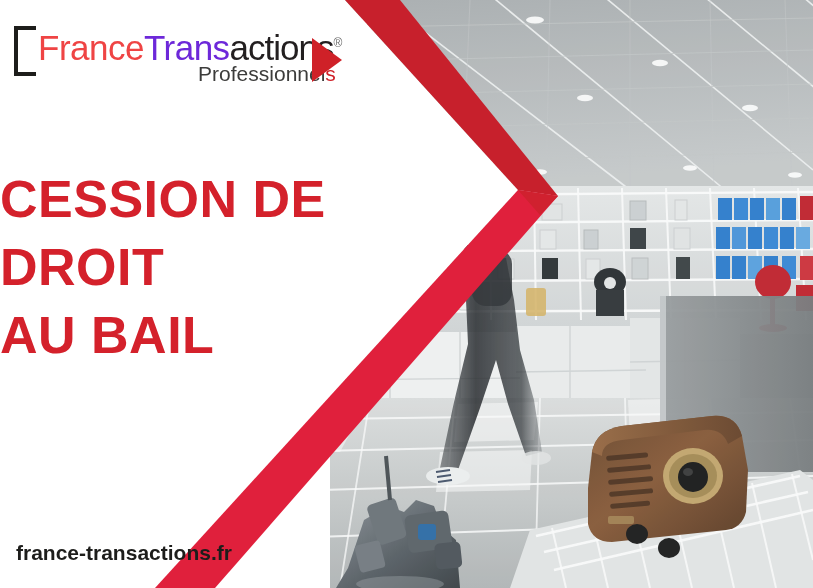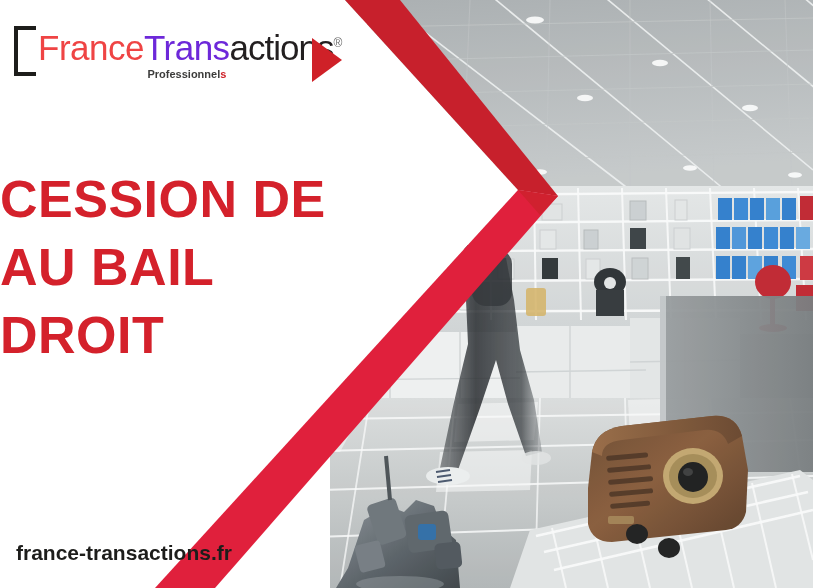--- a/index.html
+++ b/index.html
@@ -57,28 +57,27 @@
     line-height:38px;
     letter-spacing:-0.5px;
     white-space:nowrap;
     font-weight:400;
   }
   .w-france   { color:#ef4444; }
   .w-trans    { color:#6d28d9; }
   .w-actions  { color:#231f20; font-weight:normal; letter-spacing:-1px; }
   .w-reg      { color:#6b6b6b; font-size:12px; vertical-align:super; }
   .logo-line2 {
-    font-size:11px;
+    font-size:21px;
     line-height:18px;
-    text-align:center;
+    text-align:right;
     padding-right:6px;
     color:#3c3c3b;
     white-space:nowrap;
     margin-top:-2px;
-    font-weight:bold;
   }
   .logo-line2 .tail-s { color:#cf2128; }
   .logo-arrow {
     position:absolute;
     left:274px; top:14px;
     width:0; height:0;
     border-top:22px solid transparent;
     border-bottom:22px solid transparent;
     border-left:30px solid #cf2128;
   }
@@ -438,19 +437,19 @@
     <div class="logo-bracket"></div>
     <div class="logo-words">
       <div class="logo-line1"><span class="w-france">France</span><span class="w-trans">Trans</span><span class="w-actions">actions</span><span class="w-reg">®</span></div>
       <div class="logo-line2"><span>Professionnel</span><span class="tail-s">s</span></div>
       <div class="logo-arrow"></div>
     </div>
   </div>
 
   <div class="headline">
     <span class="ln ln1">CESSION DE</span>
+    <span class="ln ln2">DROIT</span>
     <span class="ln ln3">AU BAIL</span>
-    <span class="ln ln2">DROIT</span>
   </div>
 
   <div class="footer-url">france-transactions.fr</div>
 
 </div>
 
 </body></html>

